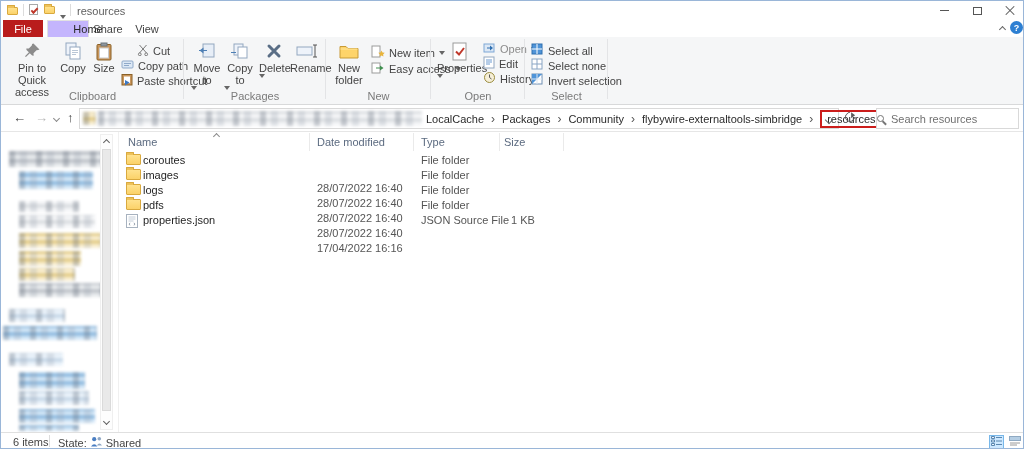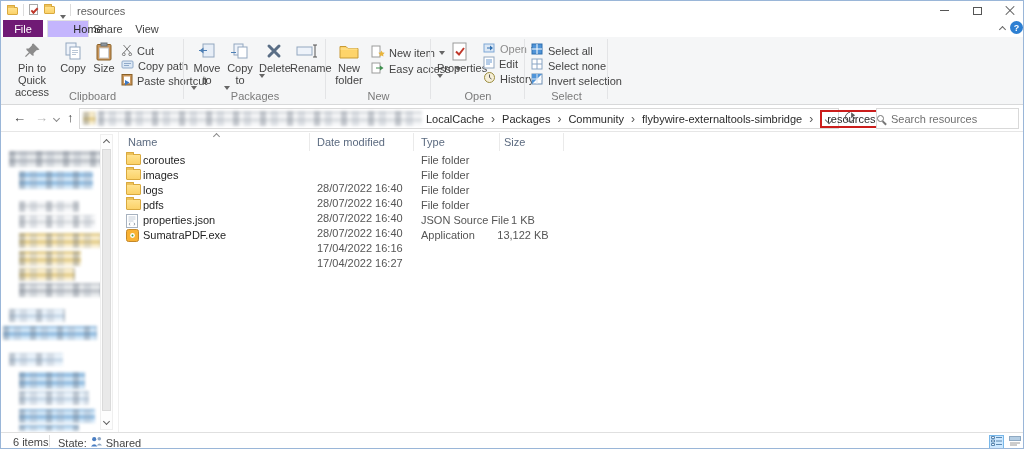--- a/index.html
+++ b/index.html
@@ -22,21 +22,21 @@
   
   .fico { position:relative; display:inline-block; width:15px; height:11px; background:linear-gradient(180deg,#ffe28e,#fbd269); border:1px solid #d9a93e; border-radius:1px; }
   .fico::before { content:""; position:absolute; top:-3px; left:-1px; width:6px; height:2px; background:#eec25a; border:1px solid #d9a93e; border-bottom:none; border-radius:1px 1px 0 0; }
   .fico.small { width:11px; height:8px; }
   .propico { position:relative; display:inline-block; width:9px; height:11px; background:#fff; border:1px solid #a8a8a8; }
   .propico::after { content:""; position:absolute; left:1px; top:3px; width:5px; height:2px; border-left:2px solid #c0392b; border-bottom:2px solid #c0392b; transform:rotate(-45deg); }
 
   
   .tabrow { position:absolute; left:0; top:19px; width:1024px; height:17px; background:#fff; }
   .rtab { position:absolute; top:0; height:17px; display:flex; align-items:center; justify-content:center; cursor:default; }
-  .rtab.file { background:#701a75; color:#fff; }
+  .rtab.file { background:#b91c1c; color:#fff; }
   .rtab.selected { background:#c4b5fd; border:1px solid #e2e2e2; border-bottom:none; color:#262626;padding-left:40px; }
   .ribbon-collapse { position:absolute; top:21px; left:994px; width:14px; height:12px; display:flex; align-items:center; justify-content:center; }
   .chev-up { width:5px; height:5px; border-left:1px solid #666; border-top:1px solid #666; transform:rotate(45deg); margin-top:2px; }
   .help-btn { position:absolute; top:20px; left:1009px; width:13px; height:13px; border-radius:50%; background:#2d7fd2; color:#fff; font-size:9px; font-weight:bold; display:flex; align-items:center; justify-content:center; }
 
   
   .ribbon { position:absolute; left:0; top:36px; width:1024px; height:68px; background:#f5f6f7; border-bottom:1px solid #d8d9da; }
   .rgroup { position:absolute; top:0; height:67px; }
   .rg-label { position:absolute; bottom:2px; left:0; right:0; text-align:center; color:#7a7a7a; }
   .rg-div { position:absolute; top:2px; width:1px; height:60px; background:#e3e4e6; }
@@ -164,21 +164,21 @@
       <div class="btn-big" style="left:88px;width:30px">
         <span class="ico">
             <svg width="16" height="19">
               <rect x="1" y="2.5" width="14" height="15.5" rx="1" fill="#c9965c" stroke="#8a6026"></rect>
               <rect x="5" y="1" width="6" height="3" fill="#8f979e" stroke="#6d747a"></rect>
               <rect x="3.5" y="6" width="9" height="10" fill="#fff" stroke="#c9c9c9"></rect>
             </svg>
           </span>
         <span>Size</span>
       </div>
-      <div class="btn-small" style="left:120px;top:6px">
+      <div class="btn-small" style="left:136px;top:6px">
         <span><svg width="12" height="12">
               <path d="M2.5 1l7 8M9.5 1l-7 8" stroke="#7a7a7a" fill="none"></path>
               <circle cx="2.8" cy="10.3" r="1.4" fill="none" stroke="#7a7a7a"></circle>
               <circle cx="9.2" cy="10.3" r="1.4" fill="none" stroke="#7a7a7a"></circle>
             </svg></span>
         <span>Cut</span>
       </div>
       <div class="btn-small" style="left:120px;top:21px">
         <span><svg width="13" height="11">
               <rect x="1" y="2" width="11" height="7" rx="1" fill="#dce8f5" stroke="#8fa9c9"></rect>
@@ -443,31 +443,20 @@
               <rect x="0.5" y="0.5" width="11" height="13" fill="#fff" stroke="#a7b2bf"></rect>
               <path d="M2.5 3h7M2.5 5h7M2.5 7h5" stroke="#c4cdd8" fill="none"></path>
               <path d="M4.2 9c-1.2 0-1.2 2.2 0 2.2M7.8 9c1.2 0 1.2 2.2 0 2.2" stroke="#8b97a5" fill="none"></path>
             </svg></span>
           <span class="cname">properties.json</span>
           <span class="cdate">17/04/2022 16:16</span>
           <span class="ctype">JSON Source File</span>
           <span class="csize">1 KB</span>
         </div>
 
-        <div class="frow">
-          <span class="cico"><svg width="13" height="13">
-              <rect x="0.5" y="0.5" width="12" height="12" rx="2" fill="#f9b233" stroke="#c4882a"></rect>
-              <circle cx="6.5" cy="6.5" r="2.4" fill="#fff"></circle>
-              <circle cx="6.5" cy="6.5" r="1" fill="#4a9b3f"></circle>
-            </svg></span>
-          <span class="cname">SumatraPDF.exe</span>
-          <span class="cdate">17/04/2022 16:27</span>
-          <span class="ctype">Application</span>
-          <span class="csize">13,122 KB</span>
-        </div>
       </div>
   </div>
 
   <div class="statusbar">
     <span class="st-count">6 items</span>
     <span class="st-div"></span>
     <span class="st-state">
       <span>State:</span>
       <span><svg width="13" height="11">
             <circle cx="4.2" cy="3.2" r="2.1" fill="#4a7ec2"></circle>

